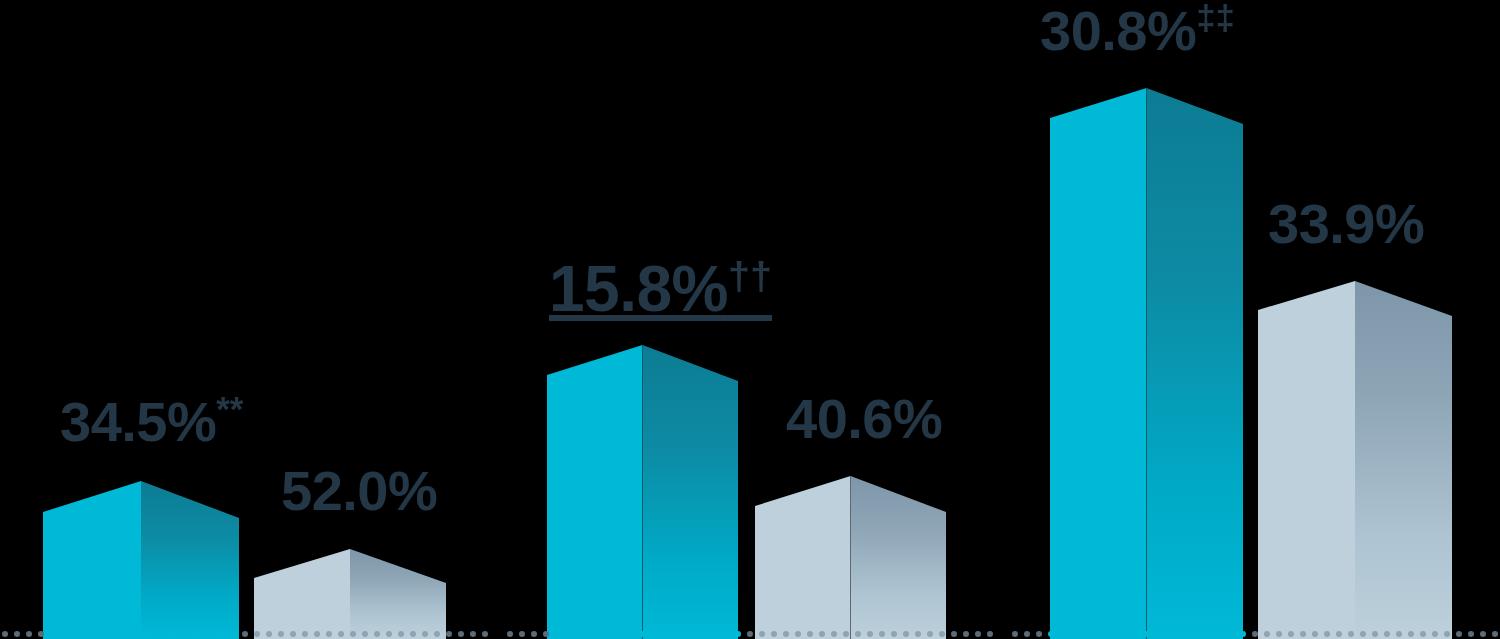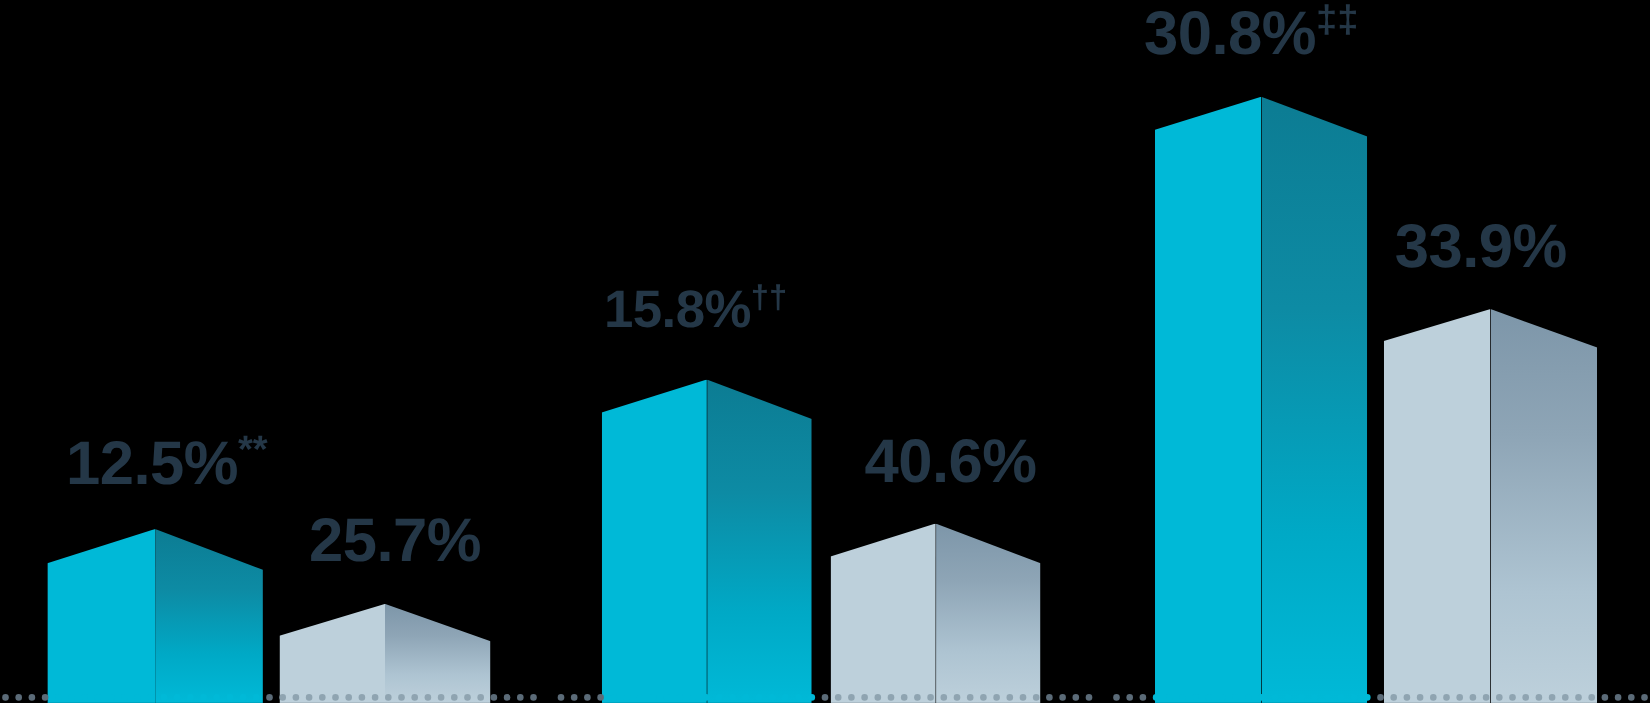--- a/index.html
+++ b/index.html
@@ -100,23 +100,23 @@
       <div class="bar teal" style="left: 1050px; width: 193px; height: 551px;">
         <div class="face face-left" style="width: 96.5px; --left-top: 5.445%;"></div>
         <div class="face face-right" style="width: 96.5px; --right-top: 6.534%;"></div>
       </div>
       <div class="bar gray" style="left: 1258px; width: 194px; height: 358px;">
         <div class="face face-left" style="width: 97px; --left-top: 8.101%;"></div>
         <div class="face face-right" style="width: 97px; --right-top: 9.777%;"></div>
       </div>
     </div>
   <div id="labels-layer">
-      <div class="value-label" style="left: 60px; top: 392px; font-size: 56px;"><span>12.5%</span><span class="sup">**</span></div>
-      <div class="value-label" style="left: 281px; top: 463px; font-size: 56px;"><span>25.7%</span></div>
-      <div class="value-label" style="left: 549px; top: 256px; font-size: 48px;"><span>15.8%</span><span class="sup">††</span></div>
+      <div class="value-label" style="left: 60px; top: 392px; font-size: 56px;"><span>34.5%</span><span class="sup">**</span></div>
+      <div class="value-label" style="left: 281px; top: 463px; font-size: 56px;"><span>52.0%</span></div>
+      <div class="value-label" style="left: 549px; top: 256px; font-size: 64px; text-decoration: underline;"><span>15.8%</span><span class="sup">††</span></div>
       <div class="value-label" style="left: 786px; top: 391px; font-size: 56px;"><span>40.6%</span></div>
       <div class="value-label" style="left: 1040px; top: 1px; font-size: 56px;"><span>30.8%</span><span class="sup">‡‡</span></div>
       <div class="value-label" style="left: 1268px; top: 196px; font-size: 56px;"><span>33.9%</span></div>
     </div>
   <div id="baselines-layer">
       <div class="baseline" style="left: 0px; width: 492px;">
         <span class="dot" style="left: 2px; background: rgb(91, 107, 120);"></span>
         <span class="dot" style="left: 14px; background: rgb(91, 107, 120);"></span>
         <span class="dot" style="left: 26px; background: rgb(91, 107, 120);"></span>
         <span class="dot" style="left: 38px; background: rgb(91, 107, 120);"></span>

